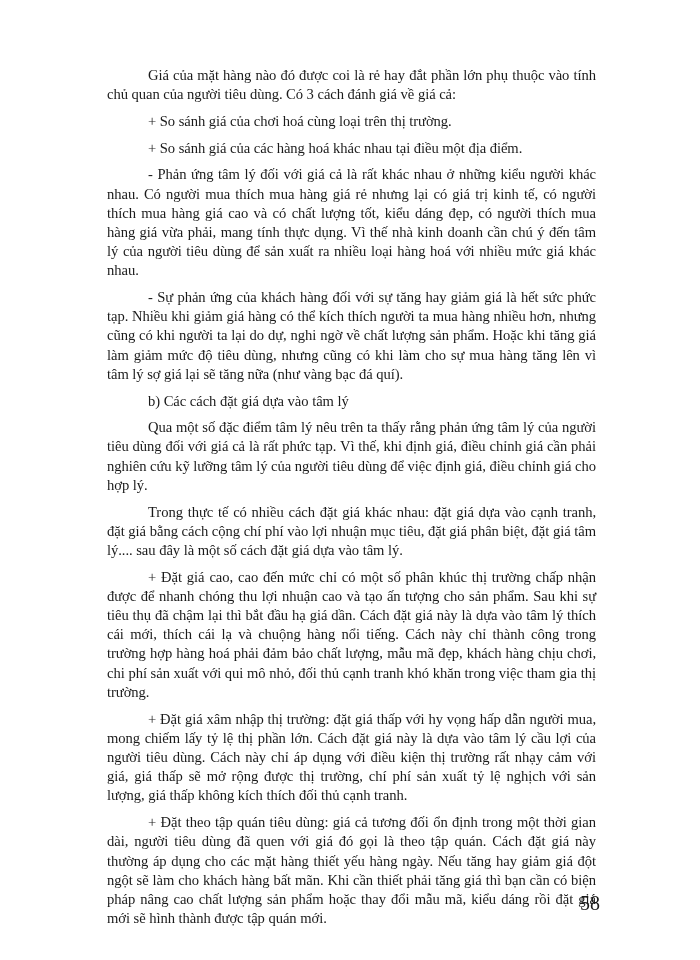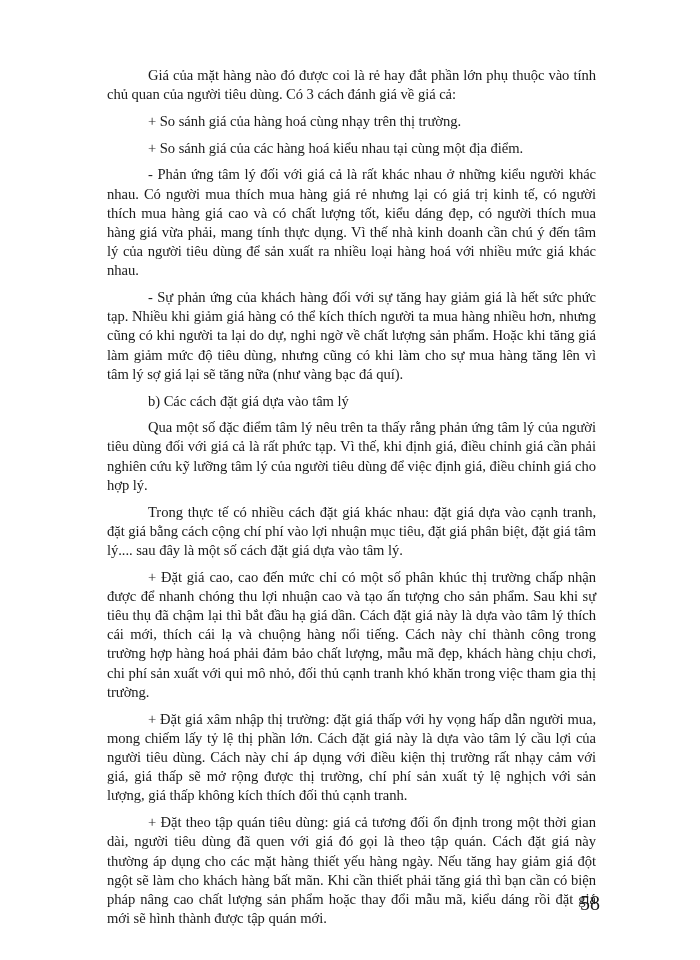--- a/index.html
+++ b/index.html
@@ -36,22 +36,22 @@
       top: 894px;
       font-size: 20px;
       line-height: 19px;
     }
   </style>
 </head>
 <body>
 
 <div class="page">
   <p class="para">Giá của mặt hàng nào đó được coi là rẻ hay đắt phần lớn phụ thuộc vào tính chủ quan của người tiêu dùng. Có 3 cách đánh giá về giá cả:</p>
-  <p class="para">+ So sánh giá của hàng hoá cùng nhạy trên thị trường.</p>
-  <p class="para">+ So sánh giá của các hàng hoá kiểu nhau tại cùng một địa điểm.</p>
+  <p class="para">+ So sánh giá của chơi hoá cùng loại trên thị trường.</p>
+  <p class="para">+ So sánh giá của các hàng hoá khác nhau tại điều một địa điểm.</p>
   <p class="para">- Phản ứng tâm lý đối với giá cả là rất khác nhau ở những kiểu người khác nhau. Có người mua thích mua hàng giá rẻ nhưng lại có giá trị kinh tế, có người thích mua hàng giá cao và có chất lượng tốt, kiểu dáng đẹp, có người thích mua hàng giá vừa phải, mang tính thực dụng. Vì thế nhà kinh doanh cần chú ý đến tâm lý của người tiêu dùng để sản xuất ra nhiều loại hàng hoá với nhiều mức giá khác nhau.</p>
   <p class="para">- Sự phản ứng của khách hàng đối với sự tăng hay giảm giá là hết sức phức tạp. Nhiều khi giảm giá hàng có thể kích thích người ta mua hàng nhiều hơn, nhưng cũng có khi người ta lại do dự, nghi ngờ về chất lượng sản phẩm. Hoặc khi tăng giá làm giảm mức độ tiêu dùng, nhưng cũng có khi làm cho sự mua hàng tăng lên vì tâm lý sợ giá lại sẽ tăng nữa (như vàng bạc đá quí).</p>
   <p class="para">b) Các cách đặt giá dựa vào tâm lý</p>
   <p class="para">Qua một số đặc điểm tâm lý nêu trên ta thấy rằng phản ứng tâm lý của người tiêu dùng đối với giá cả là rất phức tạp. Vì thế, khi định giá, điều chỉnh giá cần phải nghiên cứu kỹ lưỡng tâm lý của người tiêu dùng để việc định giá, điều chỉnh giá cho hợp lý.</p>
   <p class="para">Trong thực tế có nhiều cách đặt giá khác nhau: đặt giá dựa vào cạnh tranh, đặt giá bằng cách cộng chí phí vào lợi nhuận mục tiêu, đặt giá phân biệt, đặt giá tâm lý.... sau đây là một số cách đặt giá dựa vào tâm lý.</p>
   <p class="para">+ Đặt giá cao, cao đến mức chỉ có một số phân khúc thị trường chấp nhận được để nhanh chóng thu lợi nhuận cao và tạo ấn tượng cho sản phẩm. Sau khi sự tiêu thụ đã chậm lại thì bắt đầu hạ giá dần. Cách đặt giá này là dựa vào tâm lý thích cái mới, thích cái lạ và chuộng hàng nổi tiếng. Cách này chỉ thành công trong trường hợp hàng hoá phải đảm bảo chất lượng, mẫu mã đẹp, khách hàng chịu chơi, chi phí sản xuất với qui mô nhỏ, đối thủ cạnh tranh khó khăn trong việc tham gia thị trường.</p>
   <p class="para">+ Đặt giá xâm nhập thị trường: đặt giá thấp với hy vọng hấp dẫn người mua, mong chiếm lấy tỷ lệ thị phần lớn. Cách đặt giá này là dựa vào tâm lý cầu lợi của người tiêu dùng. Cách này chỉ áp dụng với điều kiện thị trường rất nhạy cảm với giá, giá thấp sẽ mở rộng được thị trường, chí phí sản xuất tỷ lệ nghịch với sản lượng, giá thấp không kích thích đối thủ cạnh tranh.</p>
   <p class="para">+ Đặt theo tập quán tiêu dùng: giá cả tương đối ổn định trong một thời gian dài, người tiêu dùng đã quen với giá đó gọi là theo tập quán. Cách đặt giá này thường áp dụng cho các mặt hàng thiết yếu hàng ngày. Nếu tăng hay giảm giá đột ngột sẽ làm cho khách hàng bất mãn. Khi cần thiết phải tăng giá thì bạn cần có biện pháp nâng cao chất lượng sản phẩm hoặc thay đổi mẫu mã, kiểu dáng rồi đặt giá mới sẽ hình thành được tập quán mới.</p>
 </div>
 

